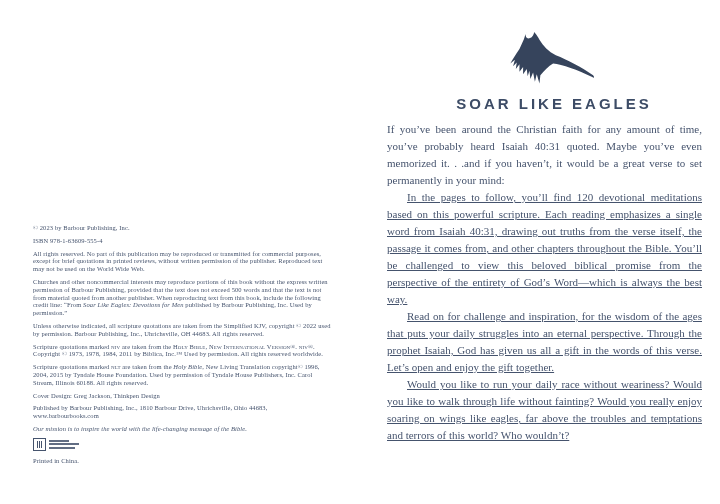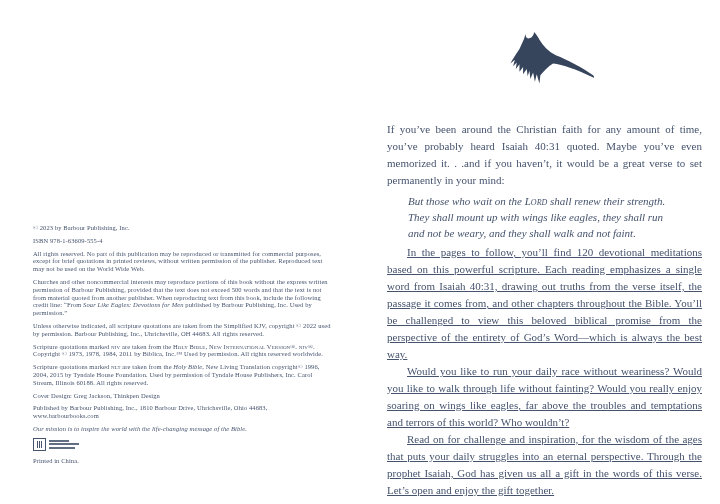--- a/index.html
+++ b/index.html
@@ -77,23 +77,23 @@
 
   <div class="brand">
     <svg width="100" height="64" viewBox="0 0 110 70" aria-hidden="true">
       <path fill="#36445c" d="M28,4 C25,7 23,10 22,14 L17,25 C13,31 9,37 7,41
         L12,37 L10,44 L14,40 L13,47 L17,42 L17,50 L21,45 L21,53 L25,47 L26,55 L28,49
         L29,58 L32,51 L34,61 L36,53 L39,63 L40,54
         C44,49 49,44 54,41 C64,42 81,48 97,56 C99,57 100,57 98,54
         C85,45 70,37 57,32 C49,28 43,22 39,15 C36,9 32,4 28,4 Z"></path>
       <ellipse cx="28.5" cy="8" rx="4" ry="6" fill="#ffffff" transform="rotate(32 28.5 8)"></ellipse>
     </svg>
+    <div class="book-title">SOAR LIKE EAGLES</div>
   </div>
 
   <div class="intro-body">
     <p>If you’ve been around the Christian faith for any amount of time, you’ve probably heard Isaiah 40:31 quoted. Maybe you’ve even memorized it. . .and if you haven’t, it would be a great verse to set permanently in your mind:</p>
-    <div class="scripture-quote"><span>But those who wait on the </span><span class="sc">Lord</span><span> shall renew their strength. They shall mount up with wings like eagles, they shall run and not be weary, and they shall walk and not faint.</span></div>
     <p class="indent">In the pages to follow, you’ll find 120 devotional meditations based on this powerful scripture. Each reading emphasizes a single word from Isaiah 40:31, drawing out truths from the verse itself, the passage it comes from, and other chapters throughout the Bible. You’ll be challenged to view this beloved biblical promise from the perspective of the entirety of God’s Word—which is always the best way.</p>
+    <p class="indent">Read on for challenge and inspiration, for the wisdom of the ages that puts your daily struggles into an eternal perspective. Through the prophet Isaiah, God has given us all a gift in the words of this verse. Let’s open and enjoy the gift together.</p>
     <p class="indent">Would you like to run your daily race without weariness? Would you like to walk through life without fainting? Would you really enjoy soaring on wings like eagles, far above the troubles and temptations and terrors of this world? Who wouldn’t?</p>
-    <p class="indent">Read on for challenge and inspiration, for the wisdom of the ages that puts your daily struggles into an eternal perspective. Through the prophet Isaiah, God has given us all a gift in the words of this verse. Let’s open and enjoy the gift together.</p>
   </div>
 
 </div>
 
 </body></html>

